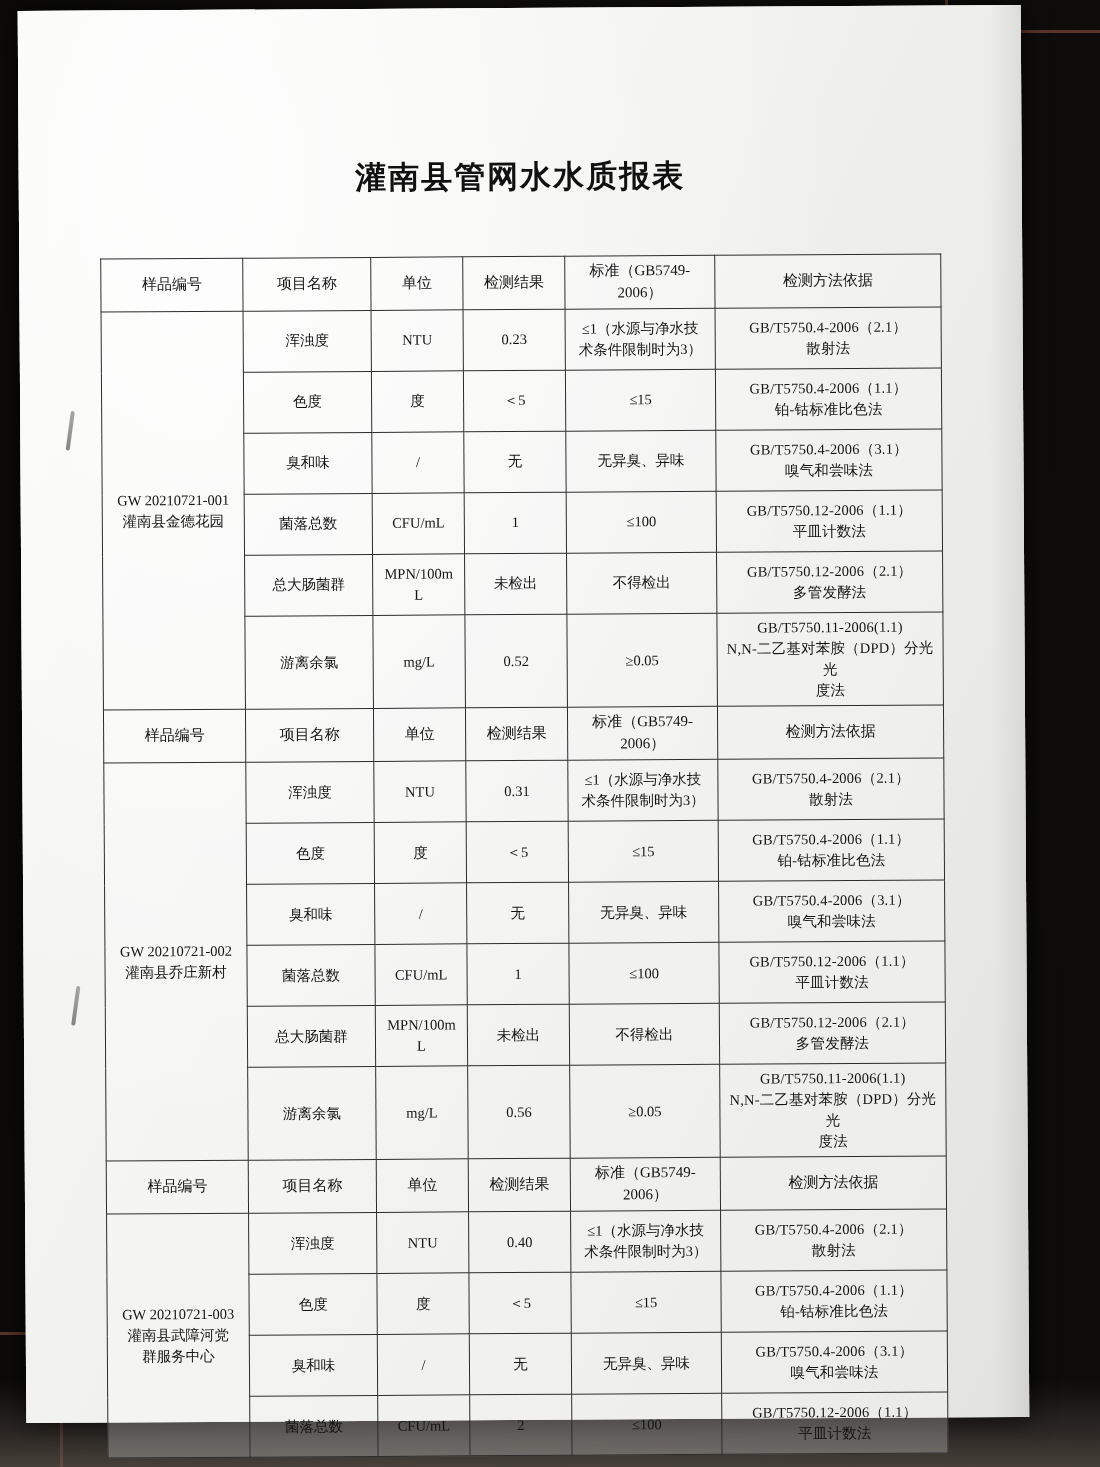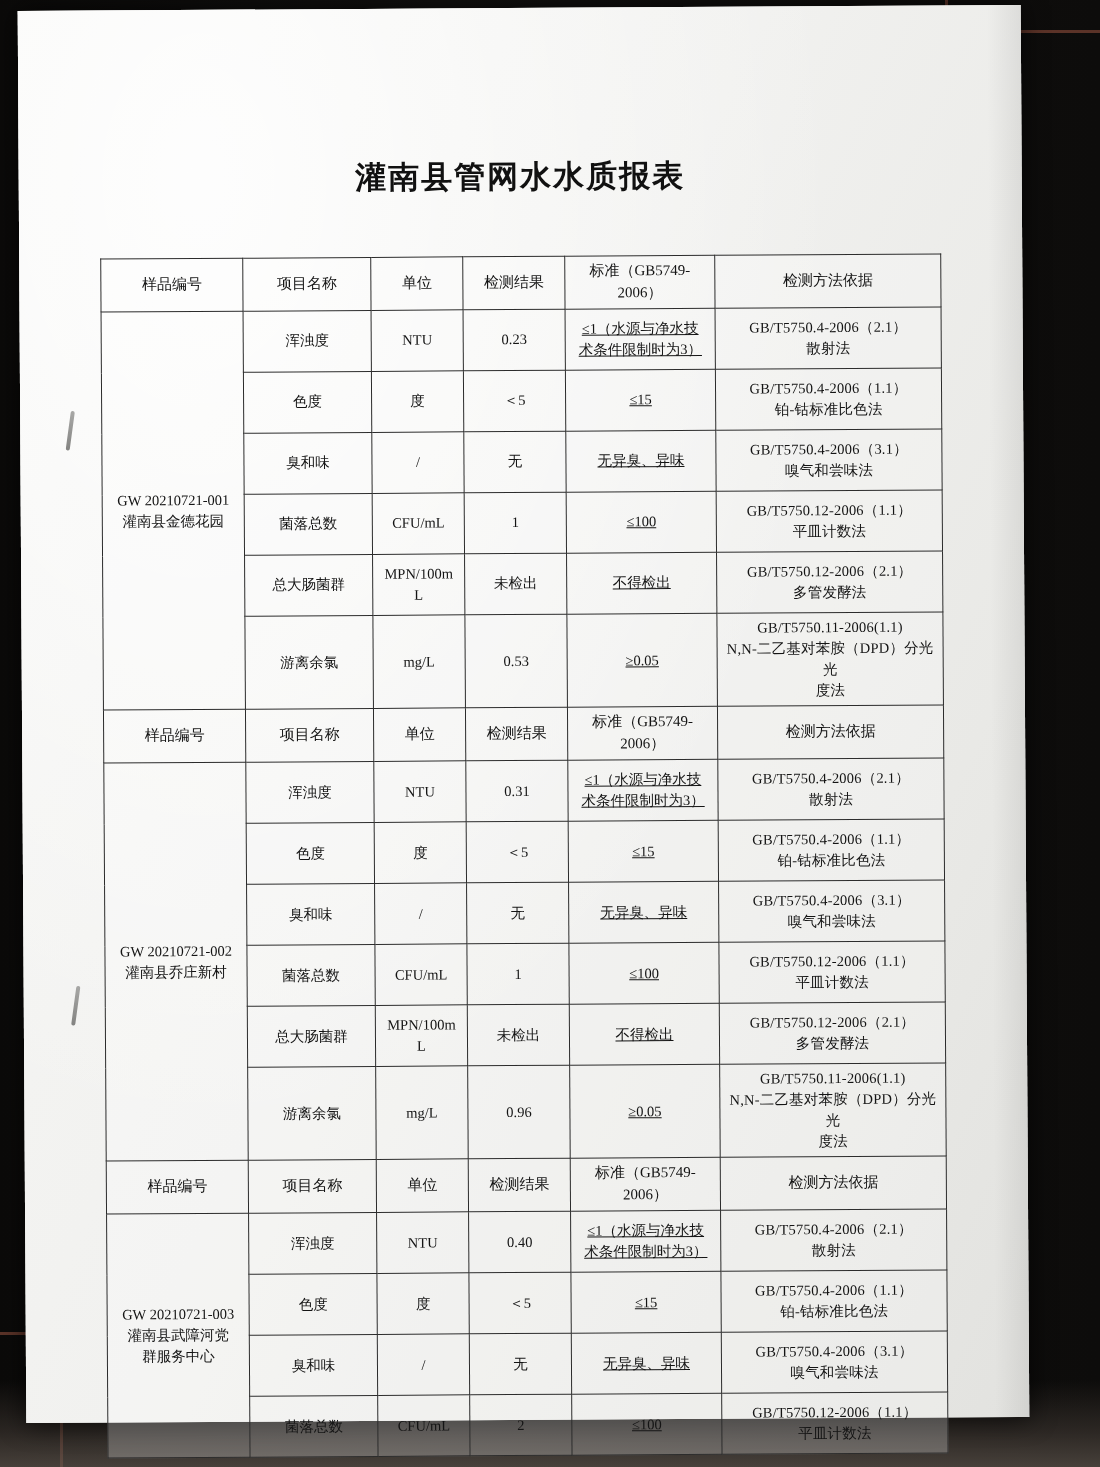--- a/index.html
+++ b/index.html
@@ -127,21 +127,20 @@
     line-height: 1.7;
   }
   td.method-cell {
     font-size: 13.5px;
     line-height: 1.5;
     letter-spacing: .2px;
   }
   td.std-cell {
     font-size: 13.8px;
     line-height: 1.5;
-    text-decoration: underline;
   }
   .nowrapish { white-space: pre-line; }
 </style>
 </head>
 <body>
 
 <div id="desk">
   <div class="desk-line v1"></div>
   <div class="desk-line h1"></div>
   <div class="desk-line v2"></div>
@@ -214,21 +213,21 @@
             <td class="nowrapish">MPN/100m
 L</td>
             <td class="nowrapish">未检出</td>
             <td class="std-cell nowrapish">不得检出</td>
             <td class="method-cell nowrapish">GB/T5750.12-2006（2.1）
 多管发酵法</td>
           </tr>
           <tr class="data">
             <td class="nowrapish">游离余氯</td>
             <td class="nowrapish">mg/L</td>
-            <td class="nowrapish">0.53</td>
+            <td class="nowrapish">0.52</td>
             <td class="std-cell nowrapish">≥0.05</td>
             <td class="method-cell nowrapish">GB/T5750.11-2006(1.1)
 N,N-二乙基对苯胺（DPD）分光光
 度法</td>
           </tr>
           <tr class="head">
             <td>样品编号</td>
             <td>项目名称</td>
             <td>单位</td>
             <td>检测结果</td>
@@ -275,21 +274,21 @@
             <td class="nowrapish">MPN/100m
 L</td>
             <td class="nowrapish">未检出</td>
             <td class="std-cell nowrapish">不得检出</td>
             <td class="method-cell nowrapish">GB/T5750.12-2006（2.1）
 多管发酵法</td>
           </tr>
           <tr class="data">
             <td class="nowrapish">游离余氯</td>
             <td class="nowrapish">mg/L</td>
-            <td class="nowrapish">0.96</td>
+            <td class="nowrapish">0.56</td>
             <td class="std-cell nowrapish">≥0.05</td>
             <td class="method-cell nowrapish">GB/T5750.11-2006(1.1)
 N,N-二乙基对苯胺（DPD）分光光
 度法</td>
           </tr>
           <tr class="head">
             <td>样品编号</td>
             <td>项目名称</td>
             <td>单位</td>
             <td>检测结果</td>

